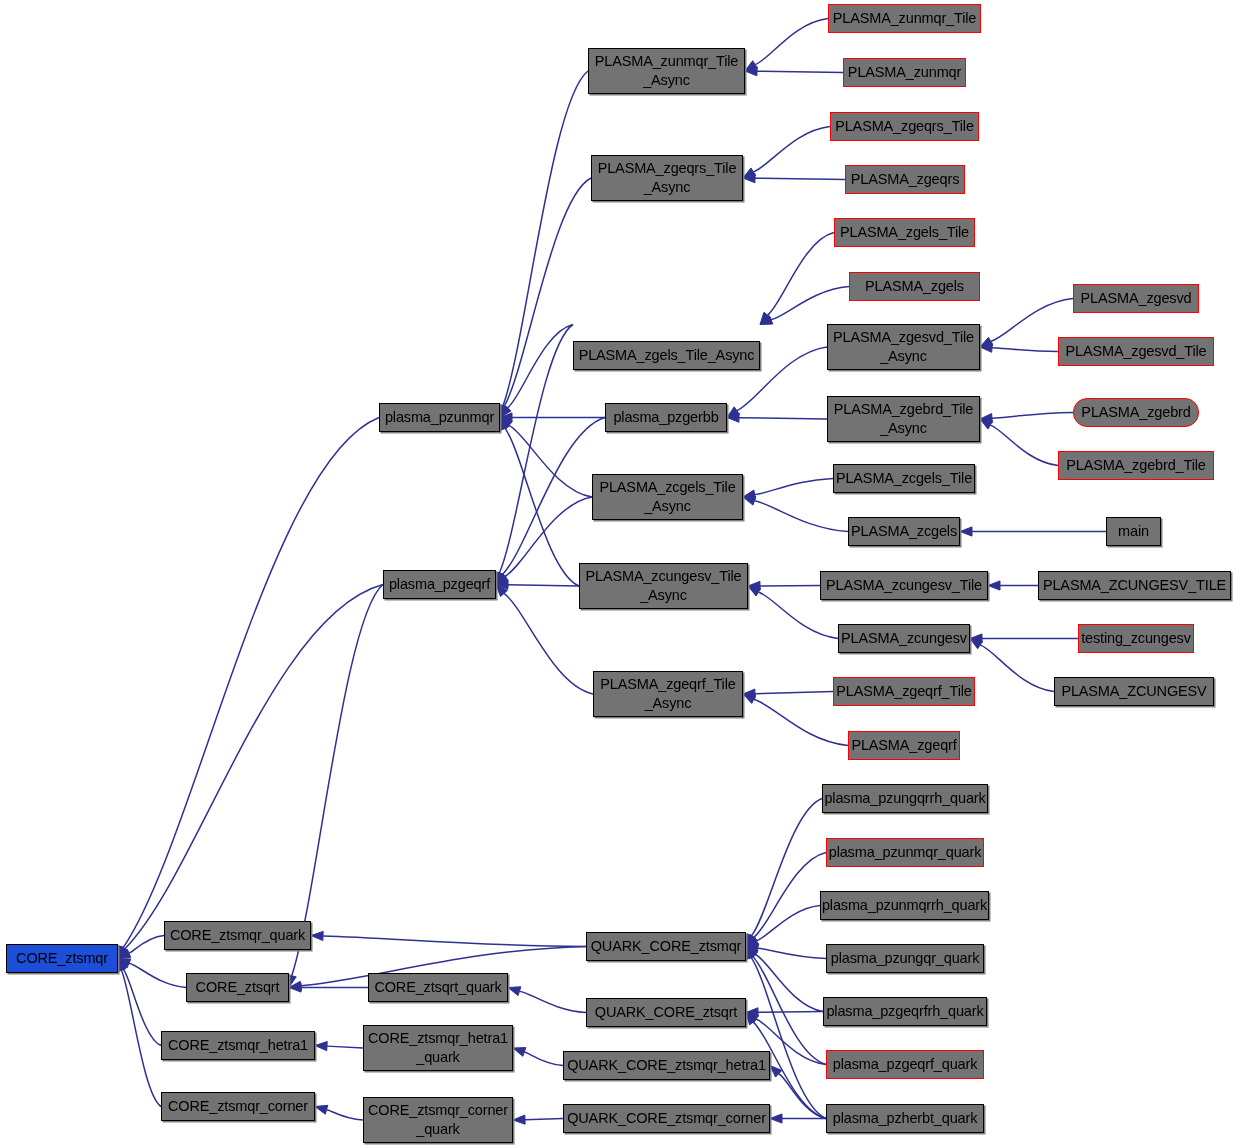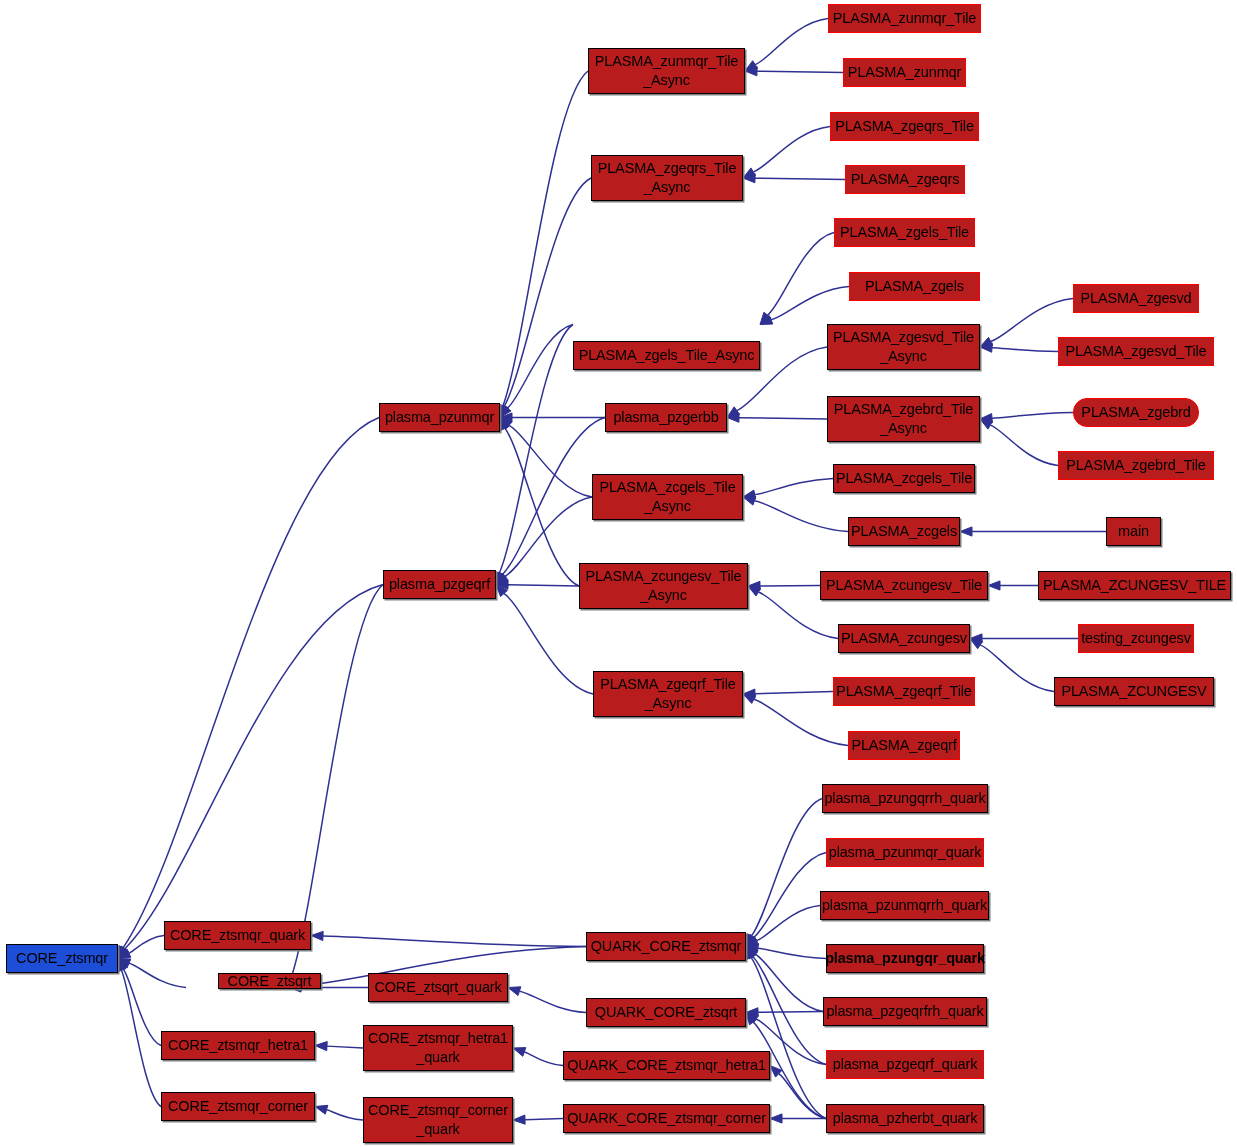--- a/index.html
+++ b/index.html
@@ -25,21 +25,21 @@
     height: 1147px;
     pointer-events: none;
   }
   .node {
     position: absolute;
     box-sizing: border-box;
     display: flex;
     align-items: center;
     justify-content: center;
     text-align: center;
-    background: #b91c1c;
+    background: #737373;
     border: 1px solid #000000;
     color: #000000;
     font-size: 14.5px;
     line-height: 1.28;
     letter-spacing: -0.15px;
     white-space: pre-line;
     box-shadow: 1.5px 1.5px 0 0 #808080;
     cursor: pointer;
   }
   .node.red {
@@ -298,36 +298,36 @@
         <polygon points="770,1065.5 781.877490991889,1070.4076682587145 775.5535506035454,1077.0895675369645" fill="#2e3192" stroke="#2e3192" stroke-width="1"></polygon>
       </g>
       <g>
         <path d="M 826 1118.5 L 782 1118.5" stroke="#2e3192" stroke-width="1.5" fill="none"></path>
         <polygon points="770,1118.5 782,1113.9 782,1123.1" fill="#2e3192" stroke="#2e3192" stroke-width="1"></polygon>
       </g>
     </svg>
   <div id="nodes">
       <div class="node highlight" style="left: 6px; top: 944px; width: 112px; height: 29px;"><span class="lbl">CORE_ztsmqr</span></div>
       <div class="node" style="left: 164px; top: 921px; width: 147px; height: 29px;"><span class="lbl">CORE_ztsmqr_quark</span></div>
-      <div class="node" style="left: 186px; top: 973px; width: 103px; height: 16px; margin-left: 32px;"><span class="lbl">CORE_ztsqrt</span></div>
+      <div class="node" style="left: 186px; top: 973px; width: 103px; height: 29px;"><span class="lbl">CORE_ztsqrt</span></div>
       <div class="node" style="left: 368px; top: 973px; width: 140px; height: 29px;"><span class="lbl">CORE_ztsqrt_quark</span></div>
       <div class="node" style="left: 161px; top: 1031px; width: 154px; height: 29px;"><span class="lbl">CORE_ztsmqr_hetra1</span></div>
       <div class="node" style="left: 363px; top: 1025px; width: 150px; height: 46px;"><span class="lbl">CORE_ztsmqr_hetra1
 _quark</span></div>
       <div class="node" style="left: 161px; top: 1092px; width: 154px; height: 29px;"><span class="lbl">CORE_ztsmqr_corner</span></div>
       <div class="node" style="left: 363px; top: 1097px; width: 150px; height: 46px;"><span class="lbl">CORE_ztsmqr_corner
 _quark</span></div>
       <div class="node" style="left: 586px; top: 932px; width: 160px; height: 29px;"><span class="lbl">QUARK_CORE_ztsmqr</span></div>
       <div class="node" style="left: 586px; top: 998px; width: 160px; height: 29px;"><span class="lbl">QUARK_CORE_ztsqrt</span></div>
       <div class="node" style="left: 563px; top: 1051px; width: 207px; height: 29px;"><span class="lbl">QUARK_CORE_ztsmqr_hetra1</span></div>
       <div class="node" style="left: 563px; top: 1104px; width: 207px; height: 29px;"><span class="lbl">QUARK_CORE_ztsmqr_corner</span></div>
       <div class="node" style="left: 822px; top: 784px; width: 166px; height: 29px;"><span class="lbl">plasma_pzungqrrh_quark</span></div>
       <div class="node red" style="left: 826px; top: 838px; width: 158px; height: 29px;"><span class="lbl">plasma_pzunmqr_quark</span></div>
       <div class="node" style="left: 820px; top: 891px; width: 169px; height: 29px;"><span class="lbl">plasma_pzunmqrrh_quark</span></div>
-      <div class="node" style="left: 826px; top: 944px; width: 158px; height: 29px; font-weight: bold;"><span class="lbl">plasma_pzungqr_quark</span></div>
+      <div class="node" style="left: 826px; top: 944px; width: 158px; height: 29px;"><span class="lbl">plasma_pzungqr_quark</span></div>
       <div class="node" style="left: 823px; top: 997px; width: 164px; height: 29px;"><span class="lbl">plasma_pzgeqrfrh_quark</span></div>
       <div class="node red" style="left: 826px; top: 1050px; width: 158px; height: 29px;"><span class="lbl">plasma_pzgeqrf_quark</span></div>
       <div class="node" style="left: 826px; top: 1104px; width: 158px; height: 29px;"><span class="lbl">plasma_pzherbt_quark</span></div>
       <div class="node" style="left: 379px; top: 403px; width: 121px; height: 29px;"><span class="lbl">plasma_pzunmqr</span></div>
       <div class="node" style="left: 383px; top: 570px; width: 113px; height: 29px;"><span class="lbl">plasma_pzgeqrf</span></div>
       <div class="node" style="left: 605px; top: 403px; width: 122px; height: 29px;"><span class="lbl">plasma_pzgerbb</span></div>
       <div class="node" style="left: 588px; top: 48px; width: 157px; height: 46px;"><span class="lbl">PLASMA_zunmqr_Tile
 _Async</span></div>
       <div class="node" style="left: 591px; top: 155px; width: 152px; height: 46px;"><span class="lbl">PLASMA_zgeqrs_Tile
 _Async</span></div>

